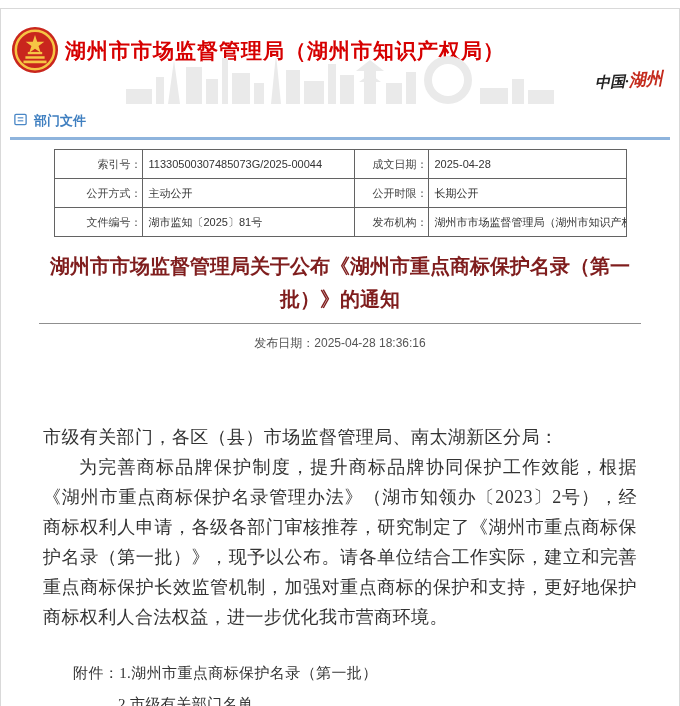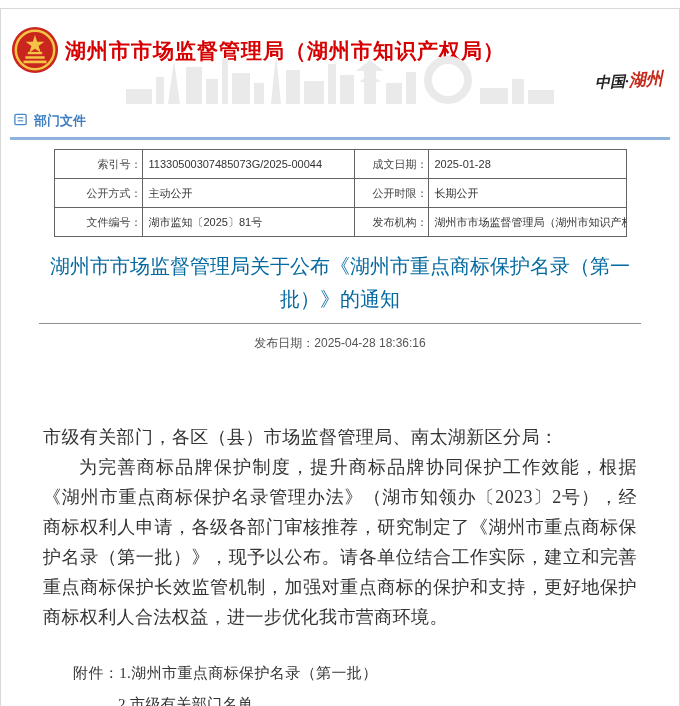--- a/index.html
+++ b/index.html
@@ -47,21 +47,21 @@
   }
   .meta-table td { border: 1px solid #636363; height: 29px; overflow: hidden; white-space: nowrap; }
   .meta-table td.lbl { text-align: right; color: #444; }
   .meta-table td.val { padding-left: 6px; }
   .col-l1 { width: 88px; } .col-v1 { width: 212px; }
   .col-l2 { width: 74px; } .col-v2 { width: 198px; }
 
   
   .doc-title {
     width: 612px; margin: 13px auto 0; text-align: center;
-    font-size: 20px; font-weight: normal; color: #0369a1; line-height: 33px;
+    font-size: 20px; font-weight: bold; color: #7f1d1d; line-height: 33px;
   }
   .title-rule { border-top: 1px solid #8f8f8f; margin: 7px 38px 0; }
   .pub-date { text-align: center; font-size: 12px; color: #555; margin-top: 11px; }
   .pub-date .pd-label { color: #555; }
 
   .doc-body {
     margin: 70px 42px 0;
     font-family: Liberation Serif, serif;
     font-size: 18px; color: #333; line-height: 30px; letter-spacing: 0.4px;
   }
@@ -140,21 +140,21 @@
     </div>
   </div>
   <div class="blue-line"></div>
 
   <table class="meta-table">
     <tbody>
       <tr>
         <td class="lbl col-l1">索引号：</td>
         <td class="val col-v1">11330500307485073G/2025-00044</td>
         <td class="lbl col-l2">成文日期：</td>
-        <td class="val col-v2">2025-01-28</td>
+        <td class="val col-v2">2025-04-28</td>
       </tr>
       <tr>
         <td class="lbl col-l1">公开方式：</td>
         <td class="val col-v1">主动公开</td>
         <td class="lbl col-l2">公开时限：</td>
         <td class="val col-v2">长期公开</td>
       </tr>
       <tr>
         <td class="lbl col-l1">文件编号：</td>
         <td class="val col-v1">湖市监知〔2025〕81号</td>

